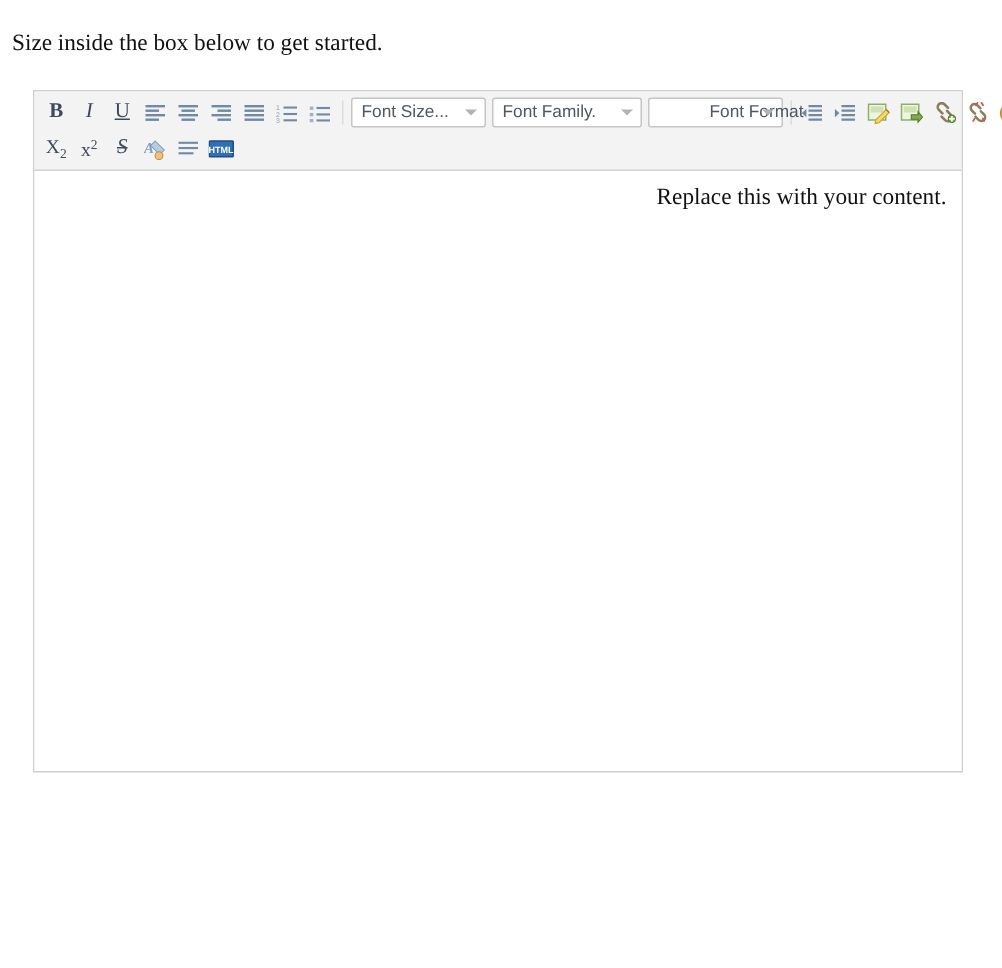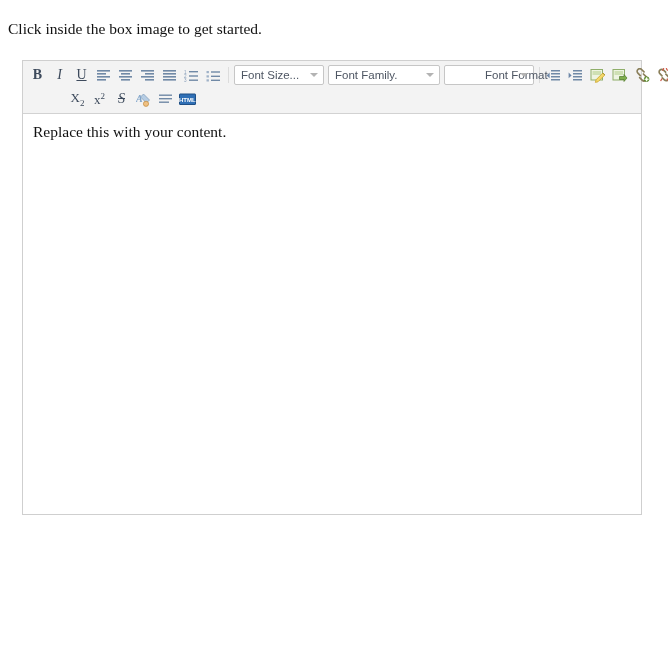--- a/index.html
+++ b/index.html
@@ -47,21 +47,21 @@
     background: #f3f3f3;
     border-bottom: 1px solid #d2d2d2;
     padding: 3px 2px 3px 4px;
     box-sizing: border-box;
   }
   .tb-row {
     display: flex;
     align-items: center;
     height: 22px;
   }
-  .tb-row + .tb-row { margin-top: 2px; margin-left: 40px; }
+  .tb-row + .tb-row { margin-top: 2px; }
 
   .tb-btn {
     width: 21px;
     height: 20px;
     margin-right: 1px;
     display: flex;
     align-items: center;
     justify-content: center;
     box-sizing: border-box;
     border: 1px solid transparent;
@@ -118,46 +118,46 @@
     position: absolute;
     right: 5px;
     top: 50%;
     margin-top: -2px;
     width: 0; height: 0;
     border-left: 4px solid transparent;
     border-right: 4px solid transparent;
     border-top: 4px solid #b3b3b3;
   }
   .sel-size   { width: 90px; }
-  .sel-family { width: 112px; text-align: center; }
+  .sel-family { width: 100px; text-align: center; }
   .sel-format { width: 90px; padding-left: 40px; }
 
   
   .content {
     height: 400px;
     background: #ffffff;
     padding: 8px 10px;
     box-sizing: border-box;
     font-family: "Liberation Serif", "DejaVu Serif", serif;
     font-size: 15.5px;
     color: #111111;
   }
   .content .placeholder {
-    text-align: left;
+    text-align: right;
     margin: 0;
     line-height: 20px;
   }
 
   svg { display: block; }
 </style>
 </head>
 <body>
 
 <div class="intro">
-  <p class="spaced">Click inside the box image to get started.</p>
+  <p class="spaced">Size inside the box below to get started.</p>
 </div>
 
 <div class="editor-wrap">
   <div class="editor">
 
     <div class="toolbar">
 
       <div class="tb-row">
 
         <div class="tb-btn">

